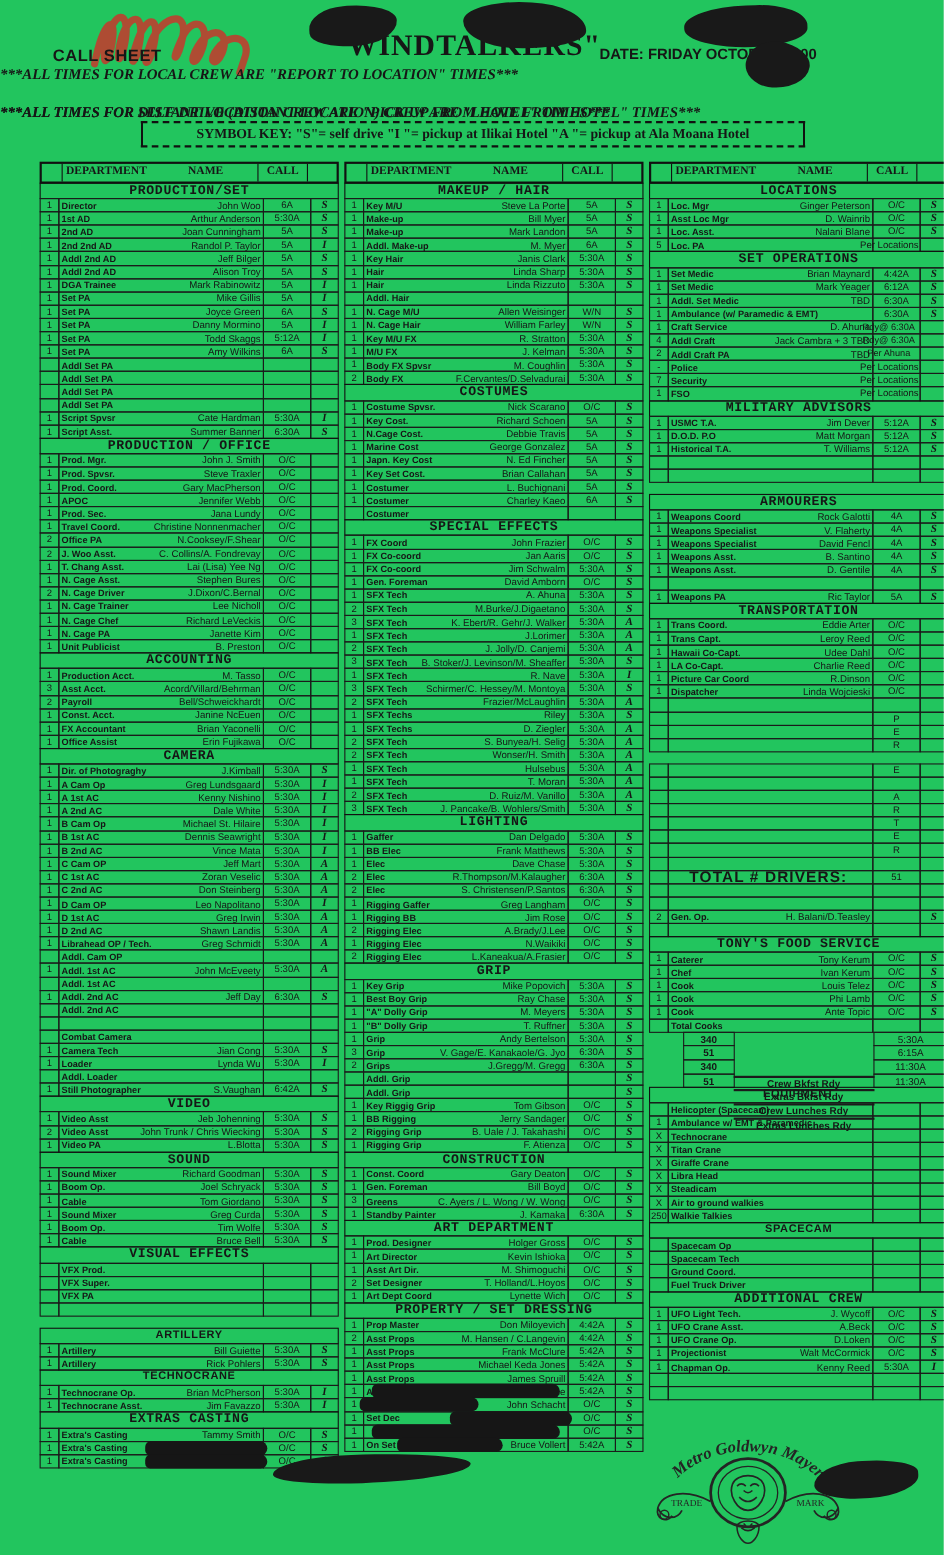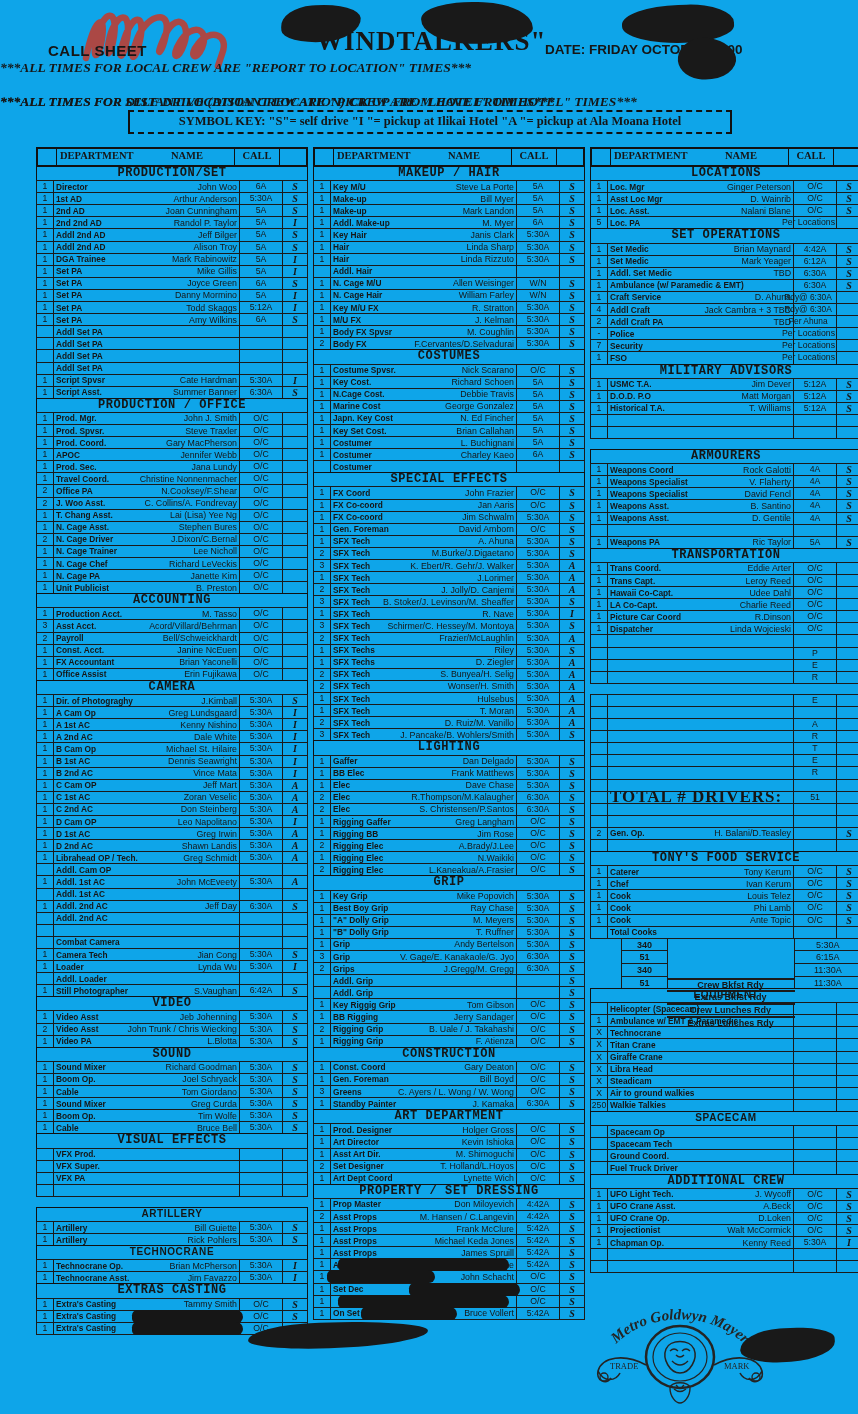--- a/index.html
+++ b/index.html
@@ -1,16 +1,16 @@
 <!DOCTYPE html>
 <html><head>
 <meta charset="utf-8">
 <style>
   html,body{margin:0;padding:0;background:#e8e8e6;}
-  .page{position:relative;width:858px;height:1414px;background:#0ea5e9;overflow:hidden;
+  .page{position:relative;width:858px;height:1414px;background:#22c55e;overflow:hidden;
         font-family:"Liberation Sans",sans-serif;color:#161616;}
   
   .hdr-el{position:absolute;white-space:nowrap;}
   .callsheet{left:48px;top:42px;font-size:15px;font-weight:bold;letter-spacing:.5px;}
   .title{left:300px;top:26px;font-family:"Liberation Serif",serif;font-weight:bold;font-size:27px;letter-spacing:1px;}
   .dateline{left:545px;top:42px;font-size:13.5px;font-weight:bold;}
   .notice{left:0;width:826px;text-align:left;font-family:"Liberation Serif",serif;
           font-weight:bold;font-style:italic;font-size:13.5px;}
   .n1{top:60px;} .n2{top:94px;} .n3{top:94px;}
   .symkey{left:128px;top:110px;width:600px;height:20px;border-top:2.5px dashed #111;
@@ -37,22 +37,22 @@
        align-items:center;padding:0 2px;overflow:visible;}
   .dept{font-weight:bold;font-size:8.3px;white-space:nowrap;}
   .name{font-size:8.8px;white-space:nowrap;}
   .ccall{width:44px;margin-left:-1px;text-align:center;font-size:8.7px;line-height:11.5px;position:relative;}
   .csym{width:26px;margin-left:-1px;text-align:center;font-family:"Liberation Serif",serif;
         font-style:italic;font-weight:bold;font-size:10px;line-height:11px;}
   .spillL{position:absolute;right:1px;top:0;white-space:nowrap;font-size:8.7px;padding-left:20px;}
   .spillR{position:absolute;left:-40px;top:0;width:108px;text-align:center;white-space:nowrap;font-size:8.4px;}
   .gaprow{height:11px;}
   .rblob{position:absolute;background:#161616;height:13px;top:-1px;border-radius:7px 9px 8px 6px;z-index:3;}
-  .drv-label{flex:1;text-align:left;font-family:Liberation Serif, serif;font-weight:bold;
-             font-size:17px;letter-spacing:1px;line-height:12px;padding-right:4px;}
+  .drv-label{flex:1;text-align:center;font-family:Liberation Sans, sans-serif;font-weight:bold;
+             font-size:14px;letter-spacing:1px;line-height:12px;padding-right:4px;}
   .cooksrow{display:flex;height:13.6px;margin-top:-1px;}
   .ck-ind{width:34px;}
   .ck-num{width:48px;border:1px solid #1b1b1b;text-align:center;font-size:9px;line-height:12px;font-weight:bold;}
   .ck-lab{width:137px;border:1px solid #1b1b1b;margin-left:-1px;text-align:center;font-size:9px;line-height:12px;font-weight:bold;margin-top:40px;}
   .ck-time{width:72px;border:1px solid #1b1b1b;margin-left:-1px;text-align:center;font-size:9px;line-height:12px;}
   
   .mgm{position:absolute;left:590px;top:1293px;}
   .fblob{position:absolute;background:#191919;}
 </style>
 </head>

